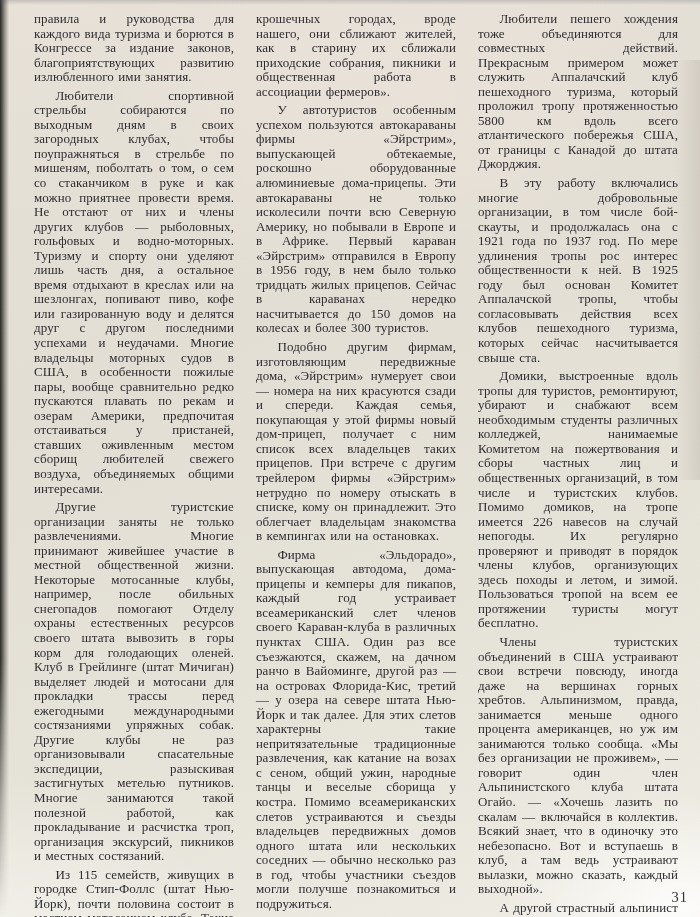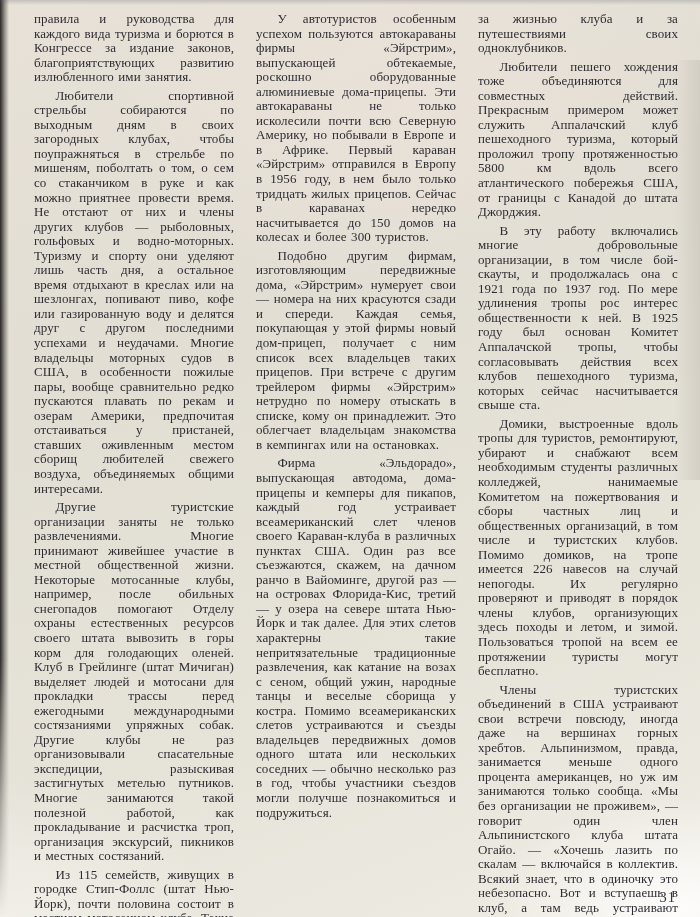--- a/index.html
+++ b/index.html
@@ -60,21 +60,21 @@
     hyphens: auto;
     -webkit-hyphens: auto;
   }
   .col p {
     margin: 4px;
     text-indent: 1.65em;
   }
   .col p.no-indent { text-indent: 0; }
   .page-number {
     position: absolute;
-    right: 24px;
+    right: 12px;
     bottom: 11px;
     font-size: 14.5px;
     color: #34333b;
     letter-spacing: 1px;
   }
 </style>
 </head>
 <body>
 
 <div class="page">
@@ -83,26 +83,26 @@
   <div class="crease"></div>
 
   <div class="columns">
     <div class="col">
         <p class="para no-indent" lang="ru">правила и руководства для каждого вида туризма и борются в Конгрессе за издание законов, благоприятствующих развитию излюбленного ими занятия.</p>
         <p class="para" lang="ru">Любители спортивной стрельбы собираются по выходным дням в своих загородных клубах, чтобы поупражняться в стрельбе по мишеням, поболтать о том, о сем со стаканчиком в руке и как можно приятнее провести время. Не отстают от них и члены других клубов — рыболовных, гольфовых и водно-моторных. Туризму и спорту они уделяют лишь часть дня, а остальное время отдыхают в креслах или на шезлонгах, попивают пиво, кофе или газированную воду и делятся друг с другом последними успехами и неудачами. Многие владельцы моторных судов в США, в особенности пожилые пары, вообще сравнительно редко пускаются плавать по рекам и озерам Америки, предпочитая отстаиваться у пристаней, ставших оживленным местом сборищ любителей свежего воздуха, объединяемых общими интересами.</p>
         <p class="para" lang="ru">Другие туристские организации заняты не только развлечениями. Многие принимают живейшее участие в местной общественной жизни. Некоторые мотосанные клубы, например, после обильных снегопадов помогают Отделу охраны естественных ресурсов своего штата вывозить в горы корм для голодающих оленей. Клуб в Грейлинге (штат Мичиган) выделяет людей и мотосани для прокладки трассы перед ежегодными международными состязаниями упряжных собак. Другие клубы не раз организовывали спасательные экспедиции, разыскивая застигнутых метелью путников. Многие занимаются такой полезной работой, как прокладывание и расчистка троп, организация экскурсий, пикников и местных состязаний.</p>
         <p class="para" lang="ru">Из 115 семейств, живущих в городке Стип-Фоллс (штат Нью-Йорк), почти половина состоит в местном мотосанном клубе. Такие объединения, по словам Билла Уорда, одного из старейших членов клуба, играют в американской жизни важную роль. «В</p>
       </div>
     <div class="col">
+        <p class="para no-indent" lang="ru">крошечных городах, вроде нашего, они сближают жителей, как в старину их сближали приходские собрания, пикники и общественная работа в ассоциации фермеров».</p>
         <p class="para" lang="ru">У автотуристов особенным успехом пользуются автокараваны фирмы «Эйрстрим», выпускающей обтекаемые, роскошно оборудованные алюминиевые дома-прицепы. Эти автокараваны не только исколесили почти всю Северную Америку, но побывали в Европе и в Африке. Первый караван «Эйрстрим» отправился в Европу в 1956 году, в нем было только тридцать жилых прицепов. Сейчас в караванах нередко насчитывается до 150 домов на колесах и более 300 туристов.</p>
         <p class="para" lang="ru">Подобно другим фирмам, изготовляющим передвижные дома, «Эйрстрим» нумерует свои — номера на них красуются сзади и спереди. Каждая семья, покупающая у этой фирмы новый дом-прицеп, получает с ним список всех владельцев таких прицепов. При встрече с другим трейлером фирмы «Эйрстрим» нетрудно по номеру отыскать в списке, кому он принадлежит. Это облегчает владельцам знакомства в кемпингах или на остановках.</p>
         <p class="para" lang="ru">Фирма «Эльдорадо», выпускающая автодома, дома-прицепы и кемперы для пикапов, каждый год устраивает всеамериканский слет членов своего Караван-клуба в различных пунктах США. Один раз все съезжаются, скажем, на дачном ранчо в Вайоминге, другой раз — на островах Флорида-Кис, третий — у озера на севере штата Нью-Йорк и так далее. Для этих слетов характерны такие непритязательные традиционные развлечения, как катание на возах с сеном, общий ужин, народные танцы и веселые сборища у костра. Помимо всеамериканских слетов устраиваются и съезды владельцев передвижных домов одного штата или нескольких соседних — обычно несколько раз в год, чтобы участники съездов могли получше познакомиться и подружиться.</p>
       </div>
     <div class="col">
-        <p class="para no-indent" lang="ru">за жизнью клуба и за путешествиями своих одноклубников.</p>
         <p class="para" lang="ru">Любители пешего хождения тоже объединяются для совместных действий. Прекрасным примером может служить Аппалачский клуб пешеходного туризма, который проложил тропу протяженностью 5800 км вдоль всего атлантического побережья США, от границы с Канадой до штата Джорджия.</p>
         <p class="para" lang="ru">В эту работу включались многие добровольные организации, в том числе бой-скауты, и продолжалась она с 1921 года по 1937 год. По мере удлинения тропы рос интерес общественности к ней. В 1925 году был основан Комитет Аппалачской тропы, чтобы согласовывать действия всех клубов пешеходного туризма, которых сейчас насчитывается свыше ста.</p>
         <p class="para" lang="ru">Домики, выстроенные вдоль тропы для туристов, ремонтируют, убирают и снабжают всем необходимым студенты различных колледжей, нанимаемые Комитетом на пожертвования и сборы частных лиц и общественных организаций, в том числе и туристских клубов. Помимо домиков, на тропе имеется 226 навесов на случай непогоды. Их регулярно проверяют и приводят в порядок члены клубов, организующих здесь походы и летом, и зимой. Пользоваться тропой на всем ее протяжении туристы могут бесплатно.</p>
         <p class="para" lang="ru">Члены туристских объединений в США устраивают свои встречи повсюду, иногда даже на вершинах горных хребтов. Альпинизмом, правда, занимается меньше одного процента американцев, но уж им занимаются только сообща. «Мы без организации не проживем», — говорит один член Альпинистского клуба штата Огайо. — «Хочешь лазить по скалам — включайся в коллектив. Всякий знает, что в одиночку это небезопасно. Вот и вступаешь в клуб, а там ведь устраивают вылазки, можно сказать, каждый выходной».</p>
         <p class="para" lang="ru">А другой страстный альпинист из Бостона выразился еще откровеннее: «Ну влезешь, скажем, на Джомолунгму. А что толку в этом, если не с кем будет поделиться радостью?»</p>
       </div>
   </div>
 
   <div class="page-number">31</div>
 </div>

